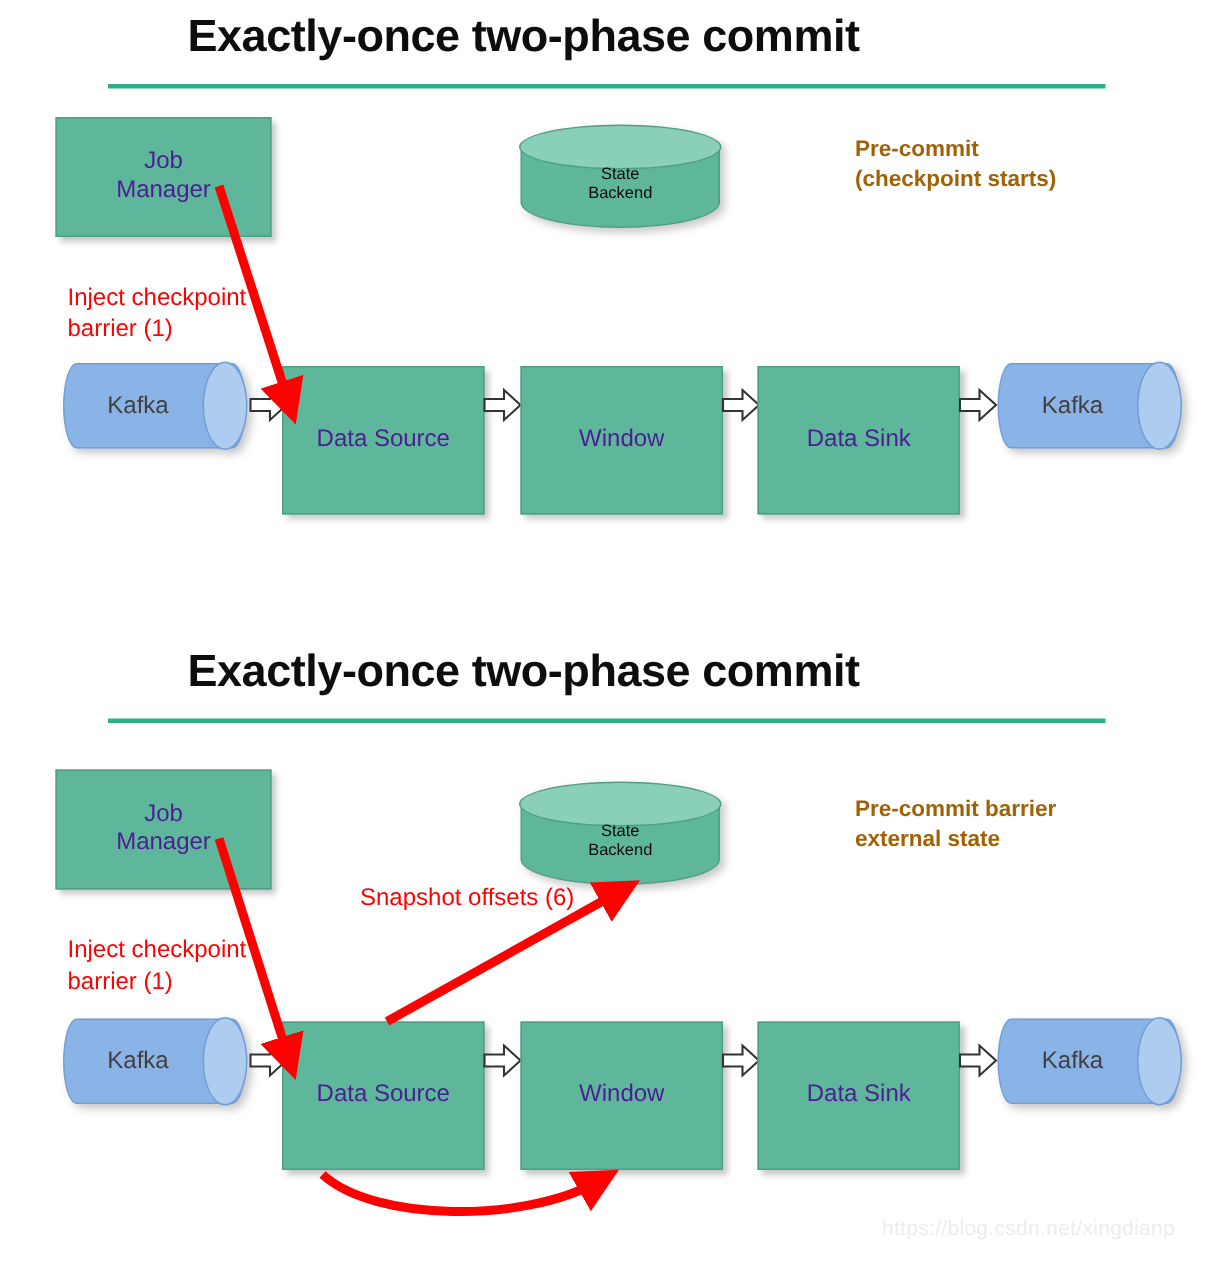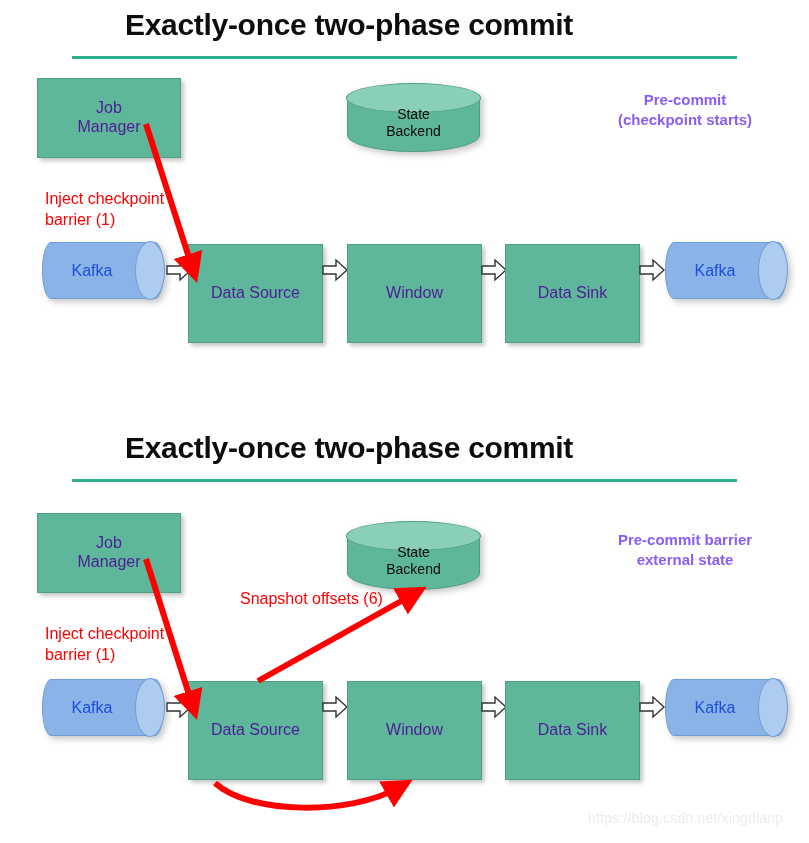--- a/index.html
+++ b/index.html
@@ -87,21 +87,21 @@
   .cyl-h .lbl {
     position: absolute;
     left: 0; top: 0;
     width: 100%; height: 100%;
     display: flex;
     align-items: center;
     justify-content: center;
     padding-right: 22px;
     box-sizing: border-box;
     font-size: 16px;
-    color: #1d4ed8;
+    color: #404040;
     z-index: 3;
   }
 
   
   .cyl-v {
     position: absolute;
     filter: drop-shadow(3px 3px 3px rgba(0,0,0,0.22));
   }
   .cyl-v .body {
     position: absolute;
@@ -125,21 +125,21 @@
   .cyl-v .lbl {
     position: absolute;
     left: 0; top: 0;
     width: 100%; height: 100%;
     display: flex;
     align-items: center;
     justify-content: center;
     flex-direction: column;
     padding-top: 10px;
     box-sizing: border-box;
-    font-size: 14px;
+    font-size: 11px;
     line-height: 1.2;
     color: #0a0a0a;
     z-index: 3;
     text-align: center;
   }
 
   
   .block-arrow {
     position: absolute;
     width: 26px;
@@ -149,25 +149,25 @@
   
   .red-note {
     position: absolute;
     color: #FF0000;
     font-size: 16px;
     line-height: 1.3;
     font-family: "Liberation Sans", sans-serif;
   }
   .red-heading {
     position: absolute;
-    color: #8b5cf6;
+    color: #a16207;
     font-weight: bold;
     font-size: 15px;
     line-height: 1.35;
-    text-align: center;
+    text-align: left;
     font-family: "Liberation Sans", sans-serif;
   }
 
   .red-svg {
     position: absolute;
     left: 0; top: 0;
     width: 809px;
     height: 420px;
     pointer-events: none;
     overflow: visible;

